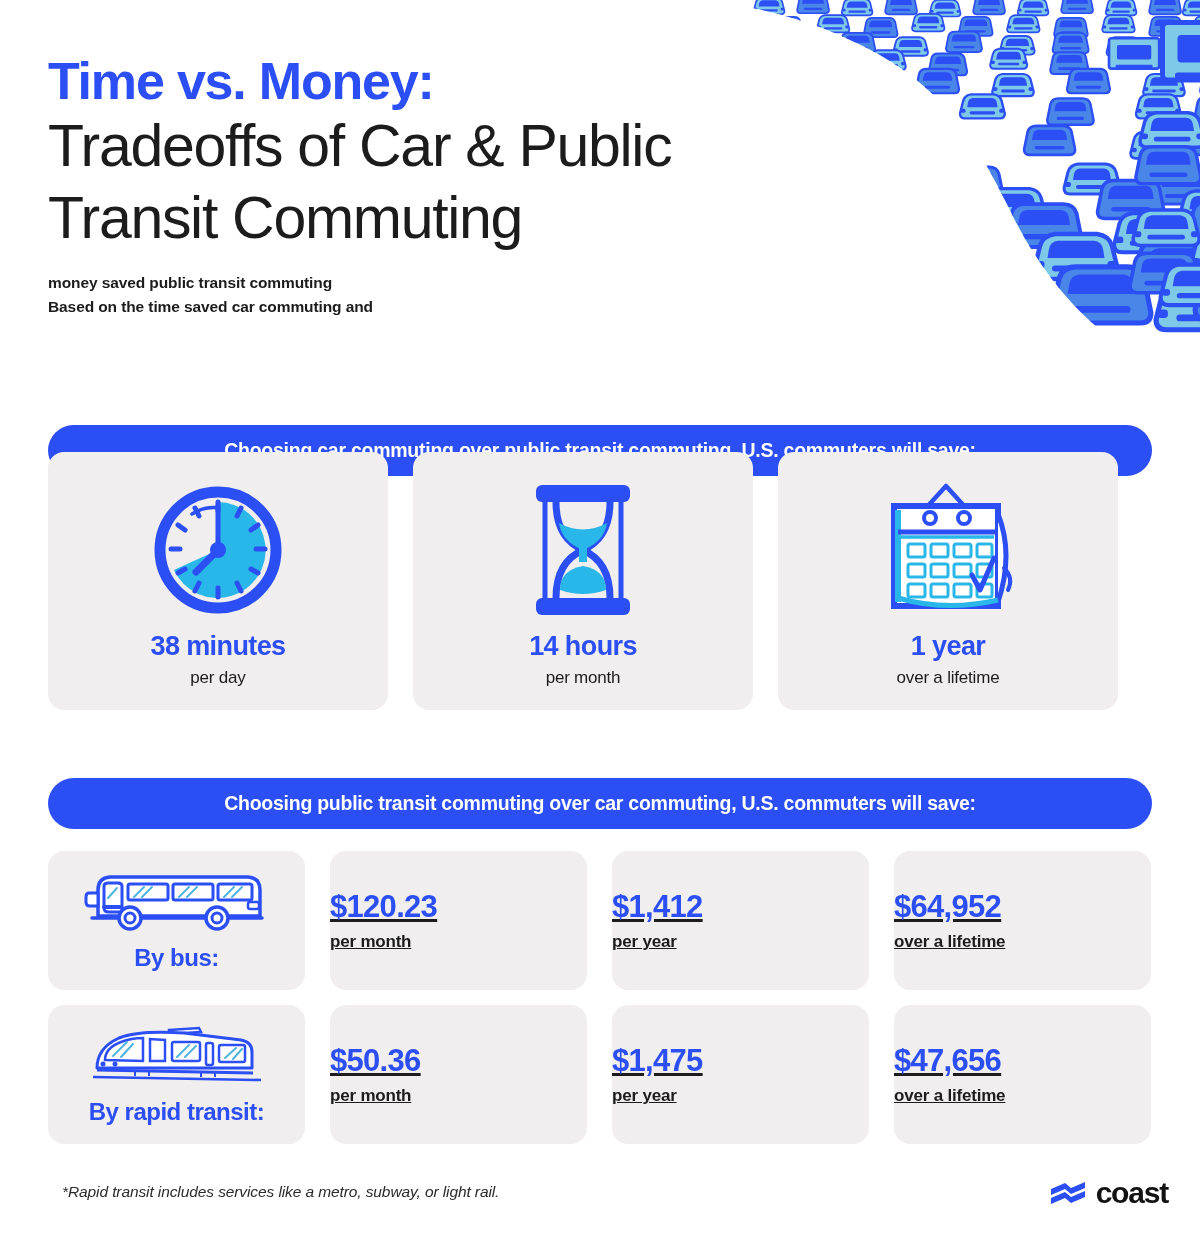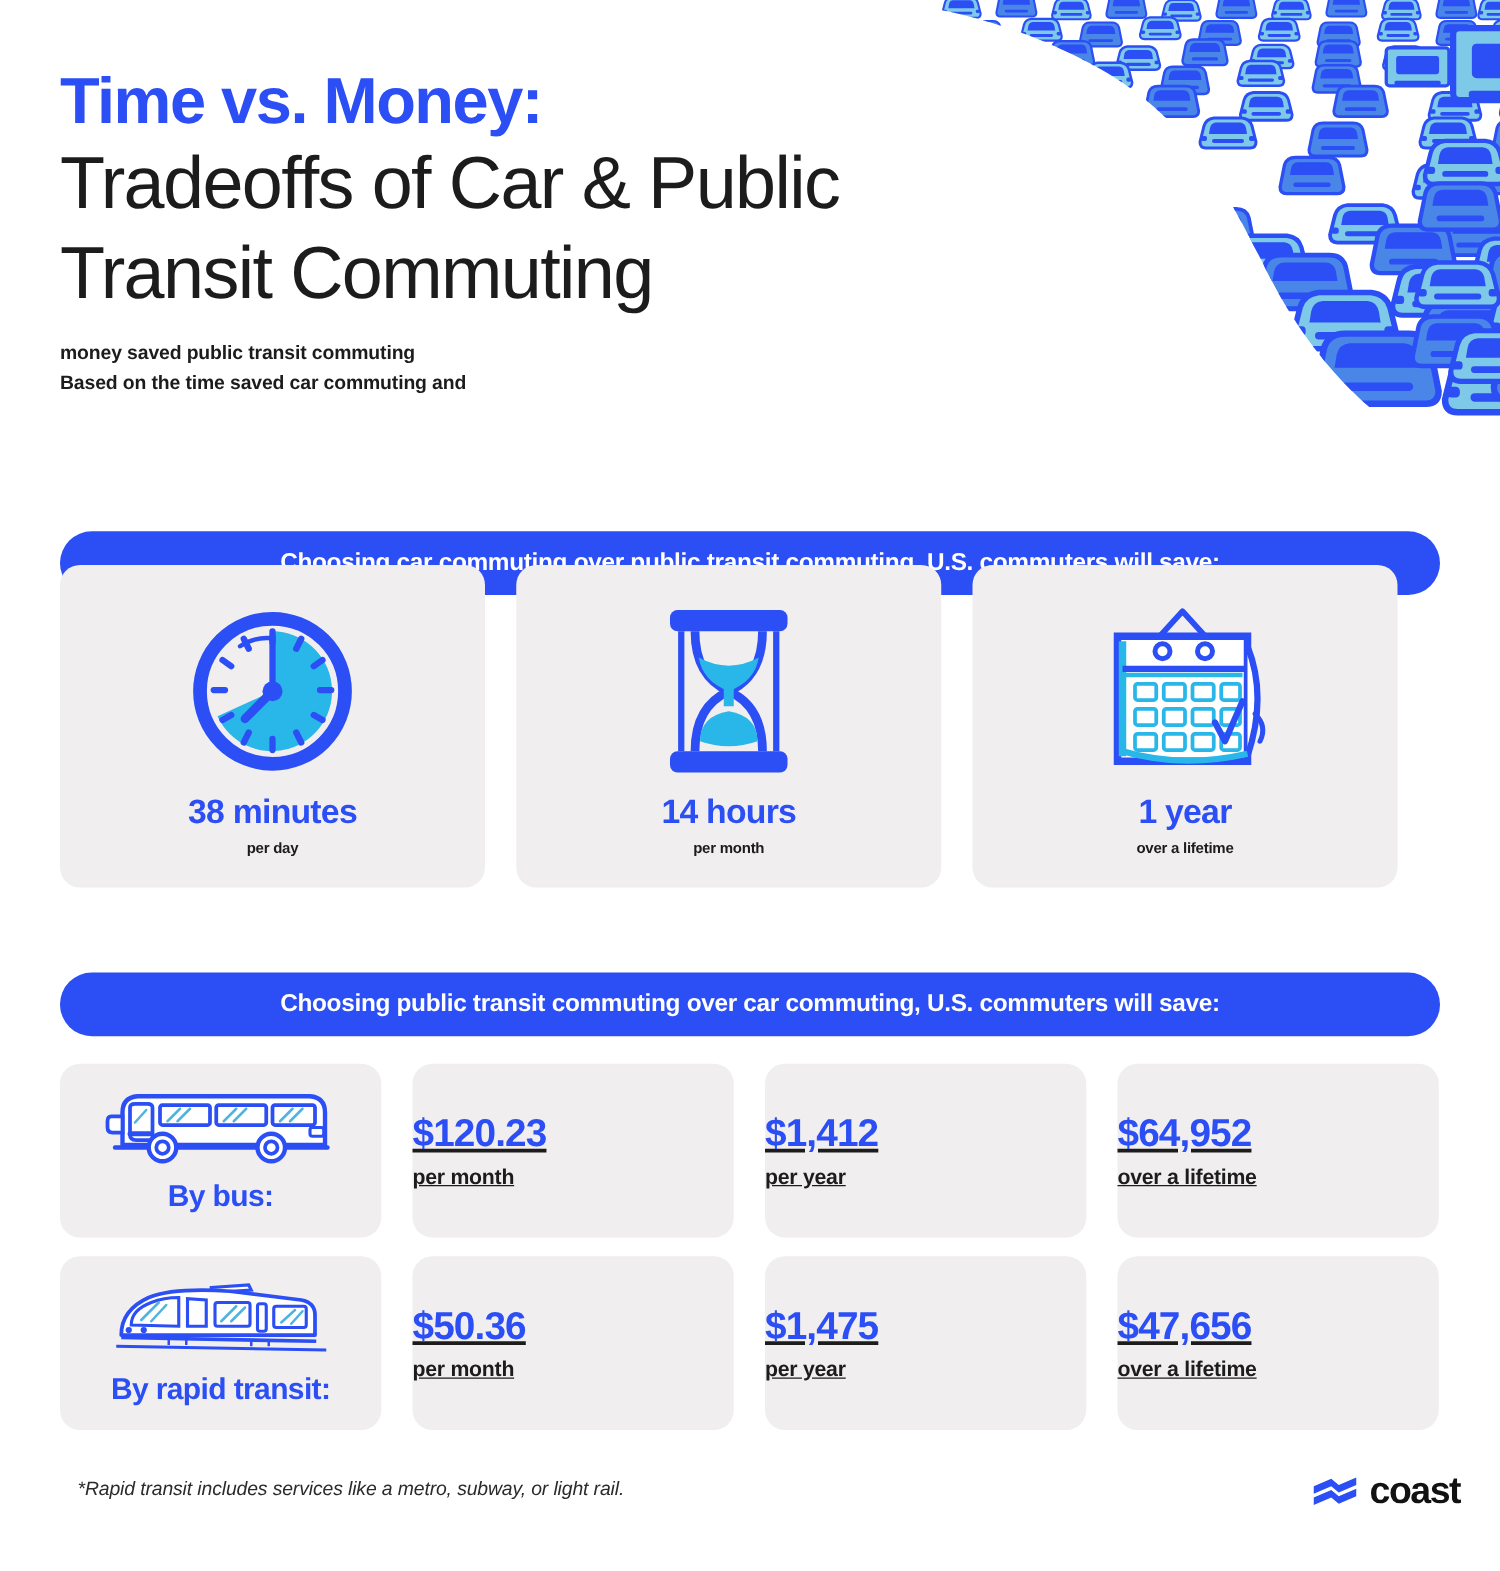--- a/index.html
+++ b/index.html
@@ -61,21 +61,21 @@
     background: #f0eeee; border-radius: 16px;
     display: flex; flex-direction: column;
     align-items: center; justify-content: center;
   }
   .stat-icon { height: 150px; display: flex; align-items: center; justify-content: center; }
   .stat-value {
     font-size: 27px; font-weight: 700; color: #2b4ef5;
     letter-spacing: -0.6px; margin-top: 6px;
   }
   .stat-label {
-    font-size: 12px; font-weight: 700; color: #1c1c1c;
+    font-size: 17px; font-weight: 400; color: #1c1c1c;
     letter-spacing: -0.2px; margin-top: 6px;
   }
 
   
   .money-grid {
     position: absolute; left: 48px; top: 851px;
     width: 1104px;
     display: grid;
     grid-template-columns: 257px 257px 257px 257px;
     grid-auto-rows: 139px;

